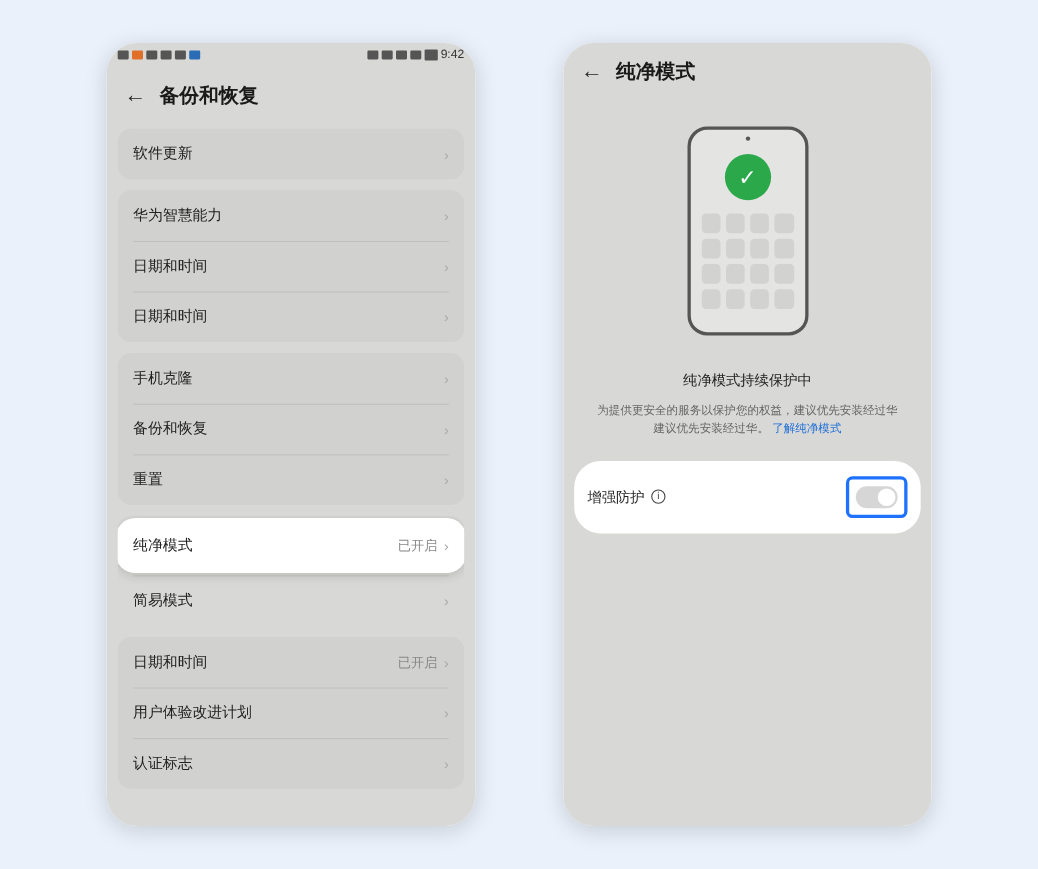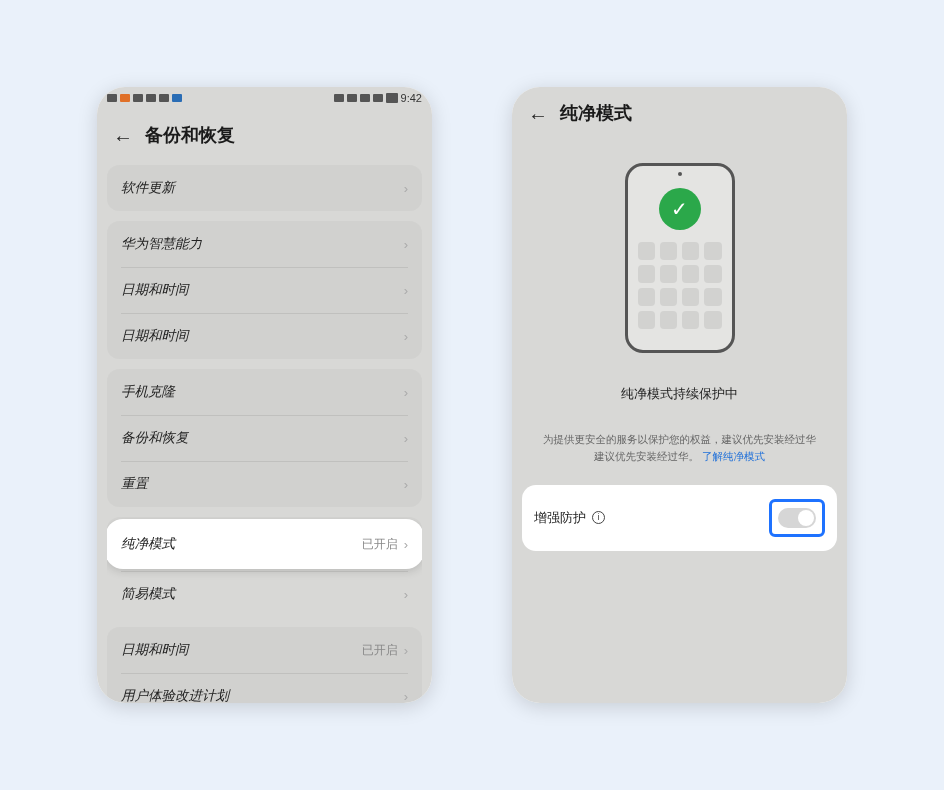--- a/index.html
+++ b/index.html
@@ -9,21 +9,21 @@
     background: #eaf1fa;
     font-family: -apple-system, "PingFang SC", "Microsoft YaHei", sans-serif;
     display: flex;
     justify-content: center;
     align-items: center;
     gap: 80px;
     border-radius: 24px;
   }
   .phone {
     width: 335px;
-    height: 616px;
+    height: 712px;
     background: #fff;
     border-radius: 28px;
     box-shadow: 0 4px 20px rgba(0,0,0,0.15);
     overflow: hidden;
     position: relative;
     display: flex;
     flex-direction: column;
   }
   .phone-inner {
     flex: 1;
@@ -83,21 +83,21 @@
     color: #222;
     position: relative;
   }
   .row + .row::before {
     content: "";
     position: absolute;
     left: 14px; right: 14px; top: 0;
     height: 1px;
     background: rgba(0,0,0,0.08);
   }
-  .row .left { display: flex; align-items: center; font-style: italic; }
+  .row .left { display: flex; align-items: center; }
   .row .right { display: flex; align-items: center; gap: 6px; color: #888; font-size: 12px; }
   .chevron { color: #aaa; font-size: 13px; }
   .row.highlight {
     background: #ffffff;
     border-radius: 18px;
     box-shadow: 0 2px 10px rgba(0,0,0,0.15);
     margin: 2px -2px;
     padding: 16px 16px;
   }
 
@@ -147,34 +147,34 @@
   .icon-grid .cell {
     background: rgba(0,0,0,0.08);
     border-radius: 4px;
   }
   .protect-title {
     margin-top: 32px;
     font-size: 13px;
     color: #222;
   }
   .protect-desc {
-    margin-top: 28px;
+    margin-top: 10px;
     font-size: 10.5px;
     color: #666;
     text-align: center;
     line-height: 1.6;
     padding: 0 22px;
   }
   .protect-desc .link { color: #1e6fd9; }
 
   .enhance-row-wrap {
     margin-top: 20px;
     width: calc(100% - 20px);
     background: #ffffff;
-    border-radius: 14px;
+    border-radius: 24px;
     padding: 14px 12px;
     display: flex;
     align-items: center;
     justify-content: space-between;
     position: relative;
   }
   .enhance-left {
     display: flex;
     align-items: center;
     gap: 6px;

